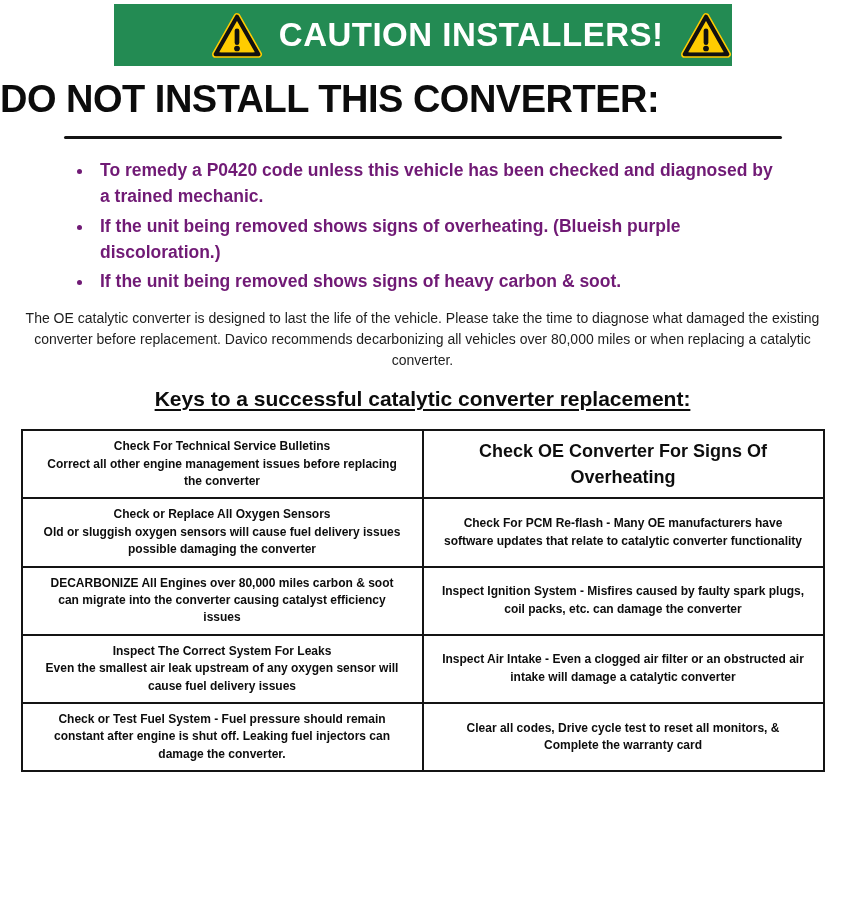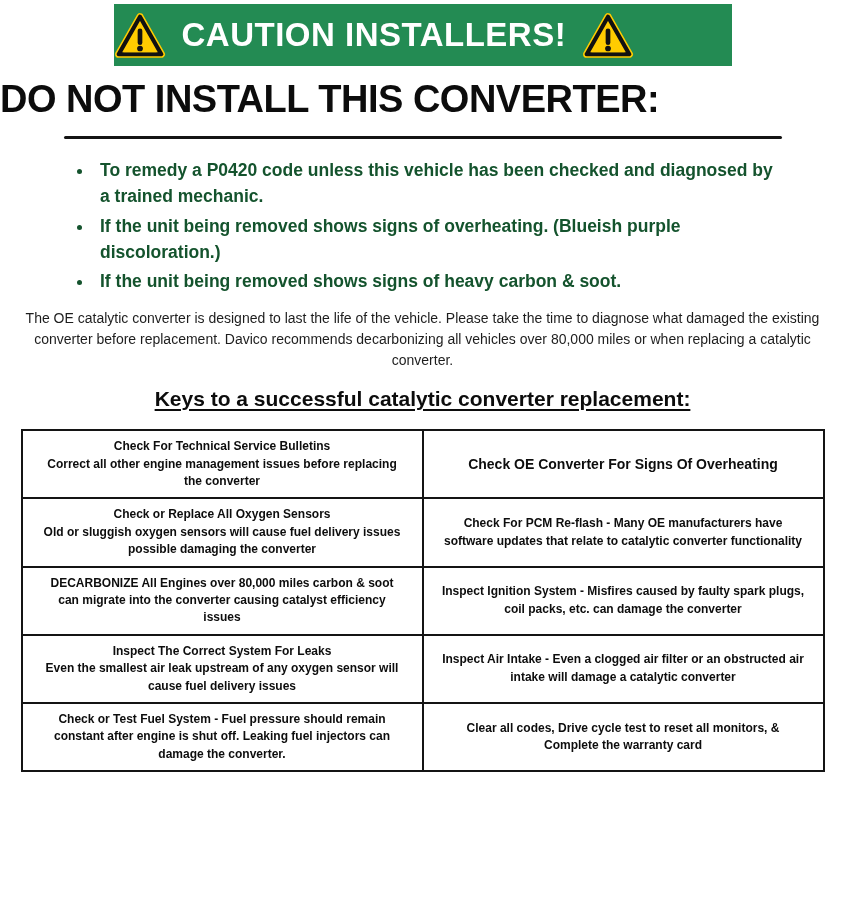--- a/index.html
+++ b/index.html
@@ -9,21 +9,21 @@
     font-family: "Liberation Sans", sans-serif;
     color: #111111;
   }
   .page { width: 845px; height: 919px; position: relative; overflow: hidden; background: #fff; }
 
   
   .banner {
     width: 618px; height: 62px;
     margin: 4px auto 0 auto;
     background: #238b53;
-    display: flex; align-items: center; justify-content: flex-start;
+    display: flex; align-items: center; justify-content: flex-end;
     gap: 16px;
   }
   .banner-text {
     color: #ffffff; font-weight: bold; font-size: 33px;
     letter-spacing: 0.5px; white-space: nowrap;
   }
   .tri { display: inline-block; }
   .tri svg { width: 52px; height: 47px; display: block; }
 
   
@@ -37,21 +37,21 @@
   
   .divider {
     width: 718px; height: 3px; margin: 15px auto 0 auto;
     background: #141414; border-radius: 2px;
   }
 
   
   .warnings {
     width: 705px; margin: 18px auto 4px auto; padding-left: 24px;
     font-weight: bold; font-size: 17.5px; line-height: 1.5;
-    color: #14532d;
+    color: #701a75;
   }
   .warnings li { padding-left: 6px; margin-bottom: 3px; }
 
   
   .para {
     width: 838px; margin: 14px auto 0 auto;
     text-align: center;
     font-size: 14px; line-height: 1.5; font-weight: normal;
     color: #1d1d1d;
   }
@@ -74,21 +74,21 @@
   }
   .keys-table td {
     border: 2px solid #141414;
     width: 50%;
     height: 61px;
     padding: 7px 18px;
     text-align: center; vertical-align: middle;
     font-weight: bold; font-size: 12px; line-height: 1.45;
     color: #0d0d0d;
   }
-  .keys-table td.big { font-size: 14px; }
+  .keys-table td.big { font-size: 18px; }
   .cell-line { display: block; }
 </style>
 </head>
 <body>
 
 <div class="page">
 
   <div class="banner">
     <span class="tri">
       <svg viewBox="0 0 100 90" aria-hidden="true">

